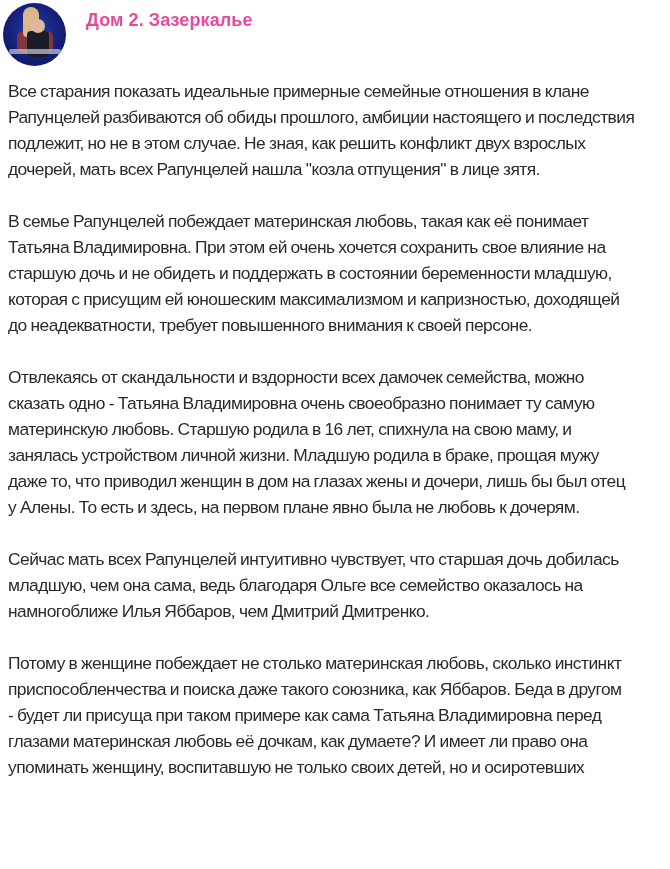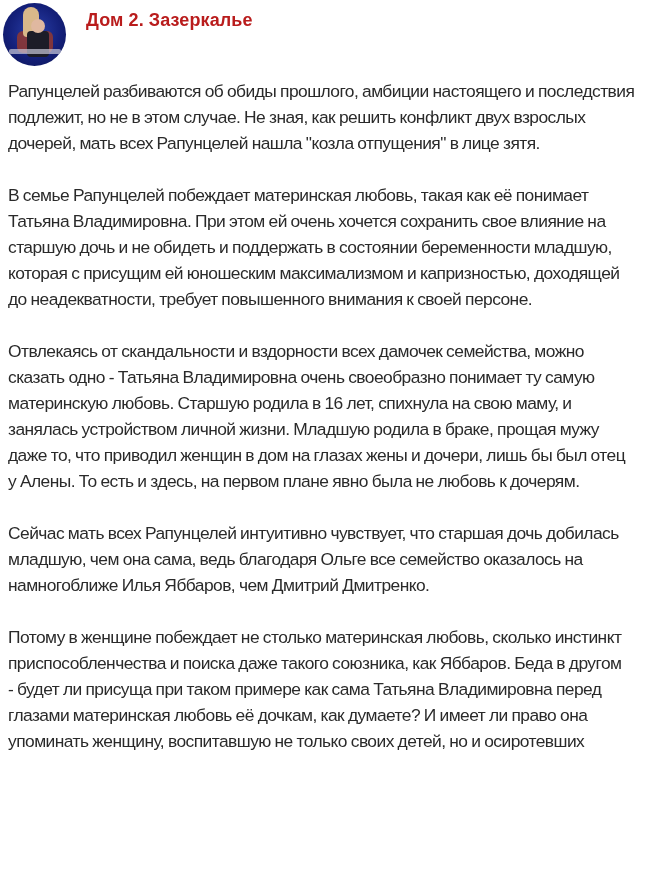--- a/index.html
+++ b/index.html
@@ -5,41 +5,42 @@
   html, body { margin: 0; padding: 0; background: #ffffff; }
   body { width: 670px; height: 869px; overflow: hidden; position: relative; font-family: "Liberation Sans", sans-serif; }
   .header { position: absolute; left: 0; top: 0; width: 670px; height: 68px; }
   .avatar { position: absolute; left: 3px; top: 3px; width: 63px; height: 63px; border-radius: 50%;
     background: radial-gradient(circle at 50% 45%, #2a3fa8 0%, #14207a 55%, #0a1250 100%); overflow: hidden; }
   .avatar .fig1 { position: absolute; left: 20px; top: 4px; width: 16px; height: 30px; border-radius: 8px 8px 4px 4px; background: #d9b88a; }
   .avatar .fig2 { position: absolute; left: 28px; top: 16px; width: 14px; height: 14px; border-radius: 50%; background: #e0b8a0; }
   .avatar .body2 { position: absolute; left: 24px; top: 28px; width: 22px; height: 26px; background: #1c1c28; border-radius: 4px; }
   .avatar .chair { position: absolute; left: 14px; top: 28px; width: 36px; height: 22px; background: #9a3a2a; border-radius: 6px; opacity: .8; }
   .avatar .caption { position: absolute; left: 6px; top: 46px; width: 52px; height: 5px; background: #c9c9d8; opacity: .7; border-radius: 2px; }
-  .title { position: absolute; left: 86px; top: 10px; font-size: 18px; font-weight: bold; color: #b91c1c; letter-spacing: 0.1px; }
+  .title { position: absolute; left: 86px; top: 10px; font-size: 18px; font-weight: bold; color: #ec4899; letter-spacing: 0.1px; }
   .content { position: absolute; left: 8px; top: 78px; width: 660px; color: #2a2a2a; font-size: 17.4px; line-height: 26px; letter-spacing: -0.55px; word-spacing: -0.5px; }
   .content p { margin: 0 0 26px 0; white-space: nowrap; }
   .content p span { display: block; }
 </style>
 </head>
 <body>
 
 <div class="header">
   <div class="avatar">
     <div class="chair"></div>
     <div class="fig1"></div>
     <div class="body2"></div>
     <div class="fig2"></div>
     <div class="caption"></div>
   </div>
   <div class="title">Дом 2. Зазеркалье</div>
 </div>
 
 <div class="content">
   <p>
+    <span>Все старания показать идеальные примерные семейные отношения в клане</span>
     <span>Рапунцелей разбиваются об обиды прошлого, амбиции настоящего и последствия</span>
     <span>подлежит, но не в этом случае. Не зная, как решить конфликт двух взрослых</span>
     <span>дочерей,  мать всех Рапунцелей нашла "козла отпущения" в лице зятя.</span>
   </p>
   <p>
     <span>В семье Рапунцелей побеждает материнская любовь, такая как её понимает</span>
     <span>Татьяна Владимировна. При этом ей очень хочется сохранить свое влияние на</span>
     <span>старшую дочь и не обидеть и поддержать в состоянии беременности младшую,</span>
     <span>которая с присущим ей юношеским максимализмом и капризностью, доходящей</span>
     <span>до неадекватности, требует повышенного внимания к своей персоне.</span>

